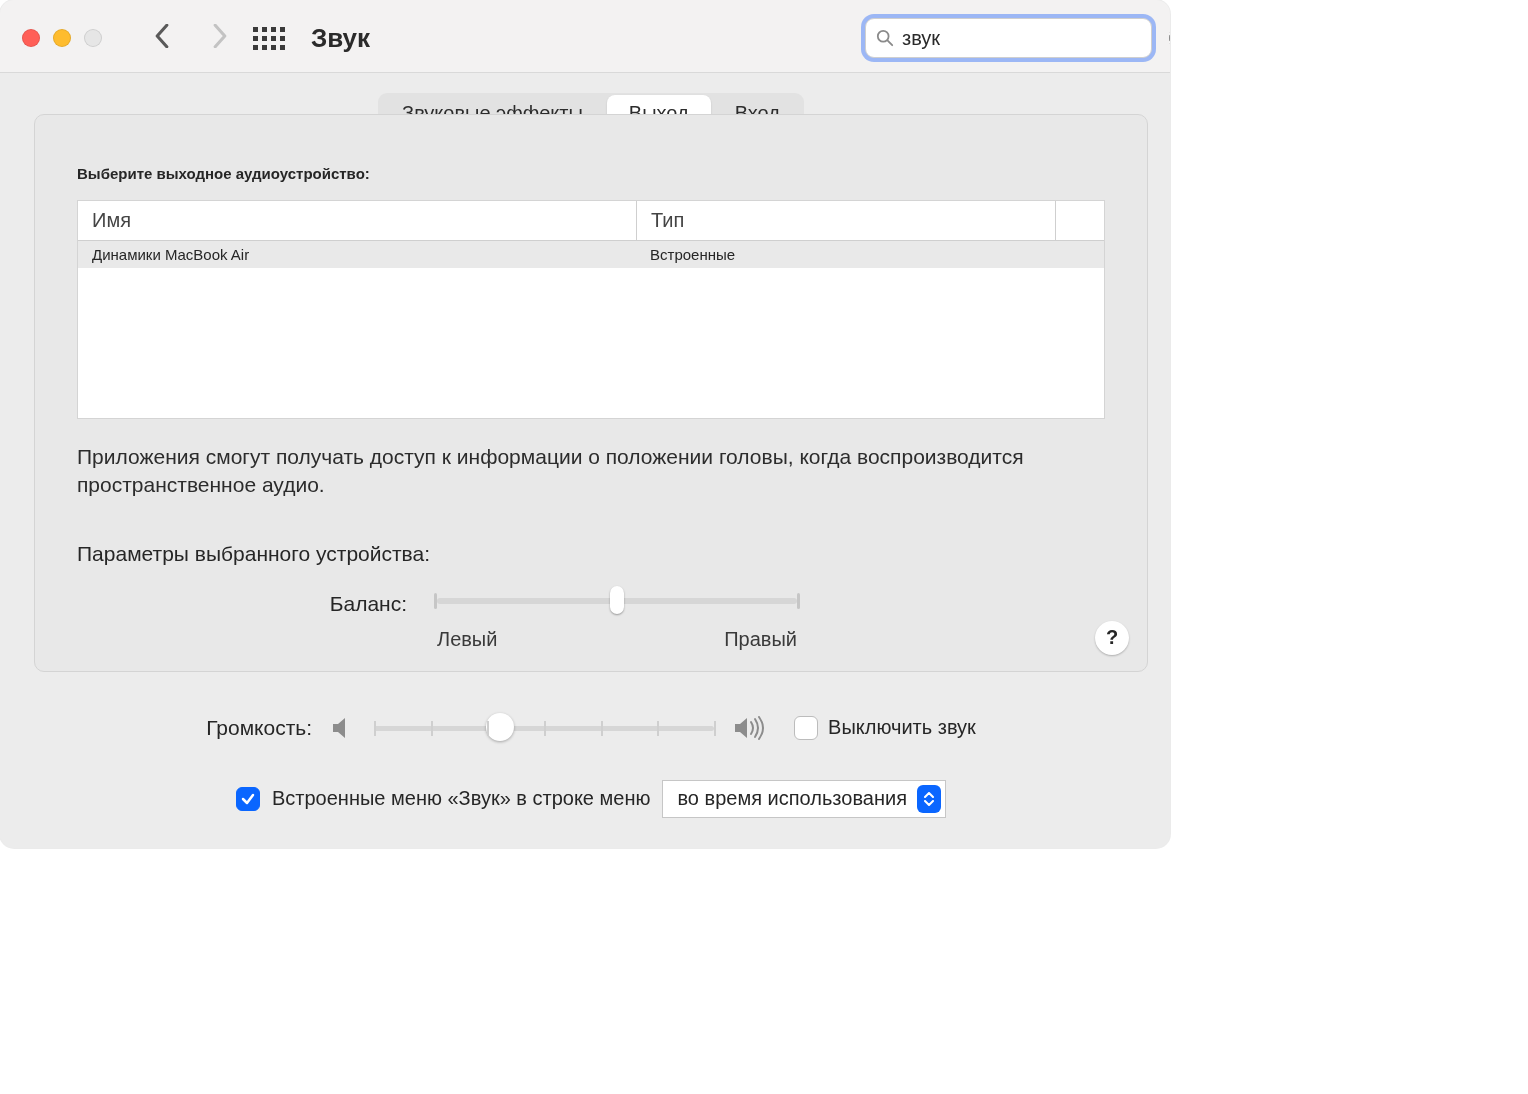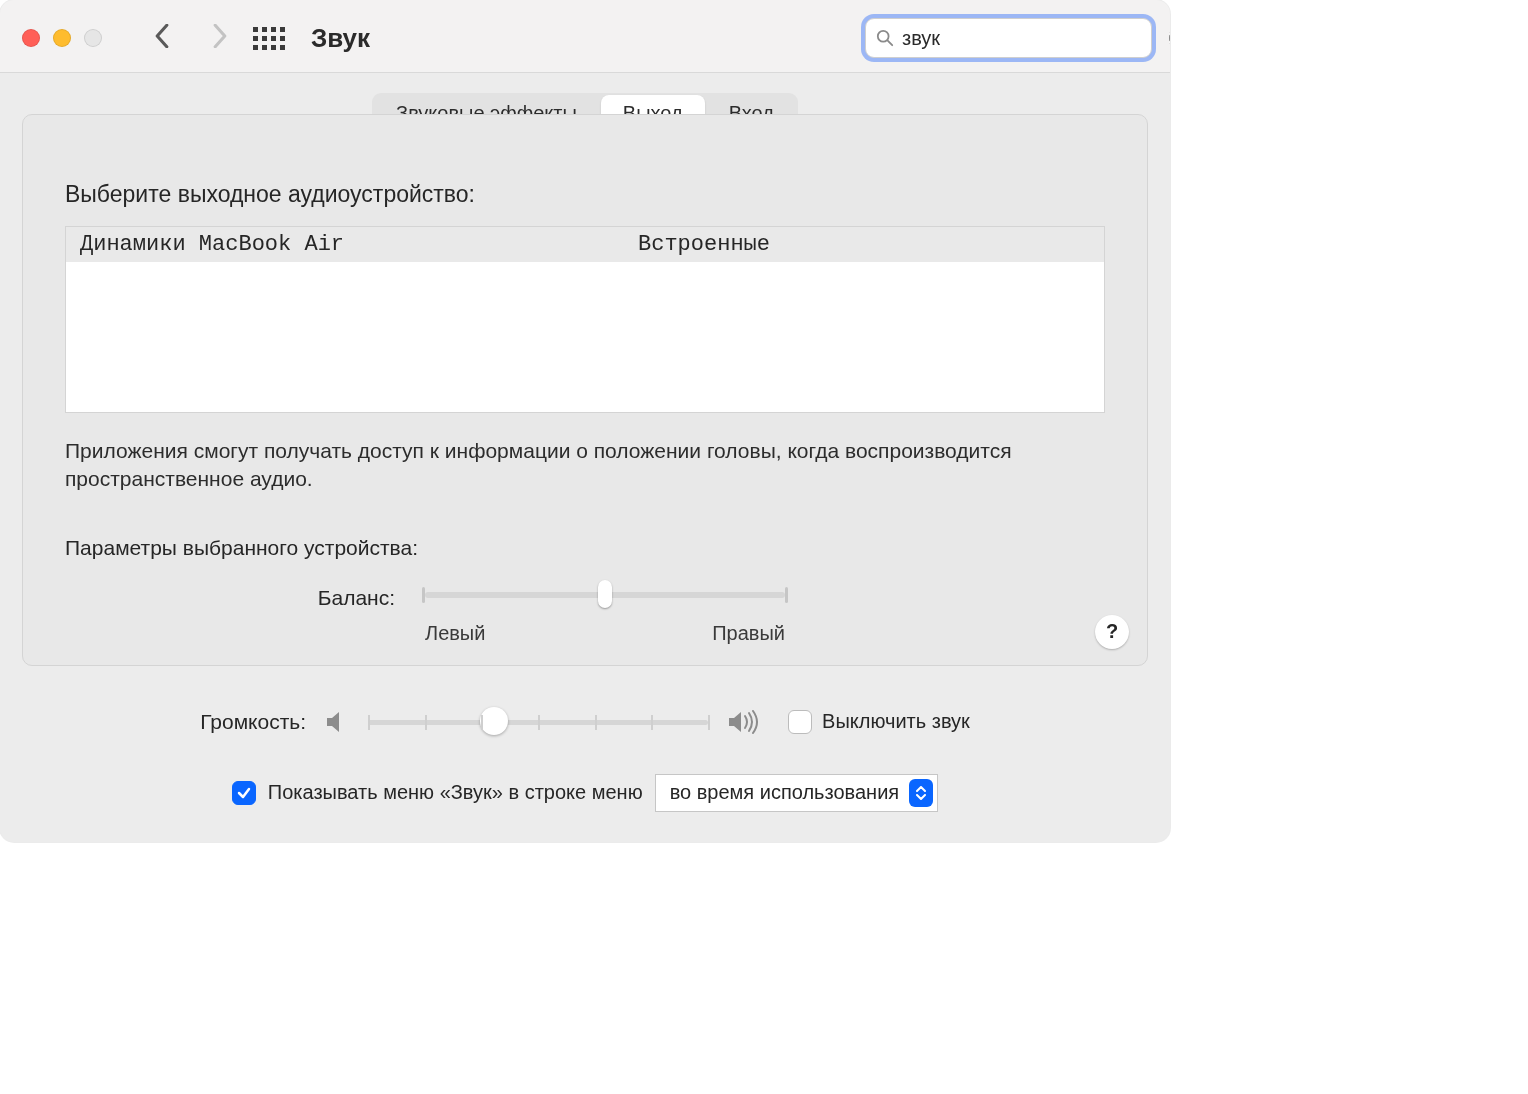--- a/index.html
+++ b/index.html
@@ -102,21 +102,21 @@
     width: 20px; height: 20px;
     background: #8a8a8a;
     border-radius: 50%;
     color: #fff;
     font-size: 14px;
     display: flex; align-items: center; justify-content: center;
     line-height: 1;
   }
   
   .body {
-    padding: 20px 22px 30px 22px;
+    padding: 20px 22px 30px 34px;
     background: var(--window-bg);
   }
   .tabs {
     display: flex;
     justify-content: center;
     margin-bottom: 0;
   }
   .tabbar {
     display: flex;
     background: #e2e2e2;
@@ -136,23 +136,23 @@
   }
   .panel {
     margin-top: -20px;
     background: var(--panel-bg);
     border: 1px solid var(--border);
     border-radius: 10px;
     padding: 40px 42px 20px 42px;
     position: relative;
   }
   .section-title {
-    font-weight: 400;
-    font-size: 23px;
-    margin: 26px 0 18px 0;
+    font-weight: 700;
+    font-size: 15px;
+    margin: 10px 0 18px 0;
   }
   .table {
     background: #fff;
     border: 1px solid var(--border);
     border-radius: 0;
     overflow: hidden;
   }
   .thead {
     display: flex;
     border-bottom: 1px solid var(--divider);
@@ -165,22 +165,21 @@
   }
   .th.name { flex: 0 0 530px; border-right: 1px solid var(--divider); }
   .th.type { flex: 0 0 390px; border-right: 1px solid var(--divider); }
   .th.rest { flex: 1; }
   .trow {
     display: flex;
     background: #e9e9e9;
   }
   .td {
     padding: 5px 14px;
-    font-size: 22px;
-    font-family: Liberation Mono, monospace;
+    font-size: 15px;
   }
   .td.name { flex: 0 0 530px; }
   .td.type { flex: 0 0 390px; }
   .td.rest { flex: 1; }
   .tblank { height: 150px; background: #fff; }
   .note {
     margin: 24px 0 0 0;
     font-size: 21px;
     line-height: 1.35;
     color: #2c2c2c;
@@ -384,20 +383,25 @@
         <div class="tab">Звуковые эффекты</div>
         <div class="tab active">Выход</div>
         <div class="tab">Вход</div>
       </div>
     </div>
 
     <div class="panel">
       <div class="section-title">Выберите выходное аудиоустройство:</div>
 
       <div class="table">
+        <div class="thead">
+          <div class="th name">Имя</div>
+          <div class="th type">Тип</div>
+          <div class="th rest"></div>
+        </div>
         <div class="trow">
           <div class="td name">Динамики MacBook Air</div>
           <div class="td type">Встроенные</div>
           <div class="td rest"></div>
         </div>
         <div class="tblank"></div>
       </div>
 
       <div class="note">Приложения смогут получать доступ к информации о положении головы, когда воспроизводится пространственное аудио.</div>
 
@@ -456,21 +460,21 @@
           <span>Выключить звук</span>
         </div>
       </div>
 
       <div class="menu-row">
         <span class="checkbox checked" id="menubar-cb">
           <svg width="14" height="14" viewBox="0 0 14 14">
               <path d="M2 7 L6 11 L12 3" fill="none" stroke="#fff" stroke-width="2.5" stroke-linecap="round" stroke-linejoin="round"></path>
             </svg>
         </span>
-        <span>Показывать меню «Звук» в строке меню</span>
+        <span>Встроенные меню «Звук» в строке меню</span>
         <div class="select">
           <span>во время использования</span>
           <span class="stepper">
             <svg width="10" height="6" viewBox="0 0 10 6">
                 <path d="M1 5 L5 1 L9 5" fill="none" stroke="#fff" stroke-width="2" stroke-linecap="round" stroke-linejoin="round"></path>
               </svg>
             <svg width="10" height="6" viewBox="0 0 10 6">
                 <path d="M1 1 L5 5 L9 1" fill="none" stroke="#fff" stroke-width="2" stroke-linecap="round" stroke-linejoin="round"></path>
               </svg>
           </span>

